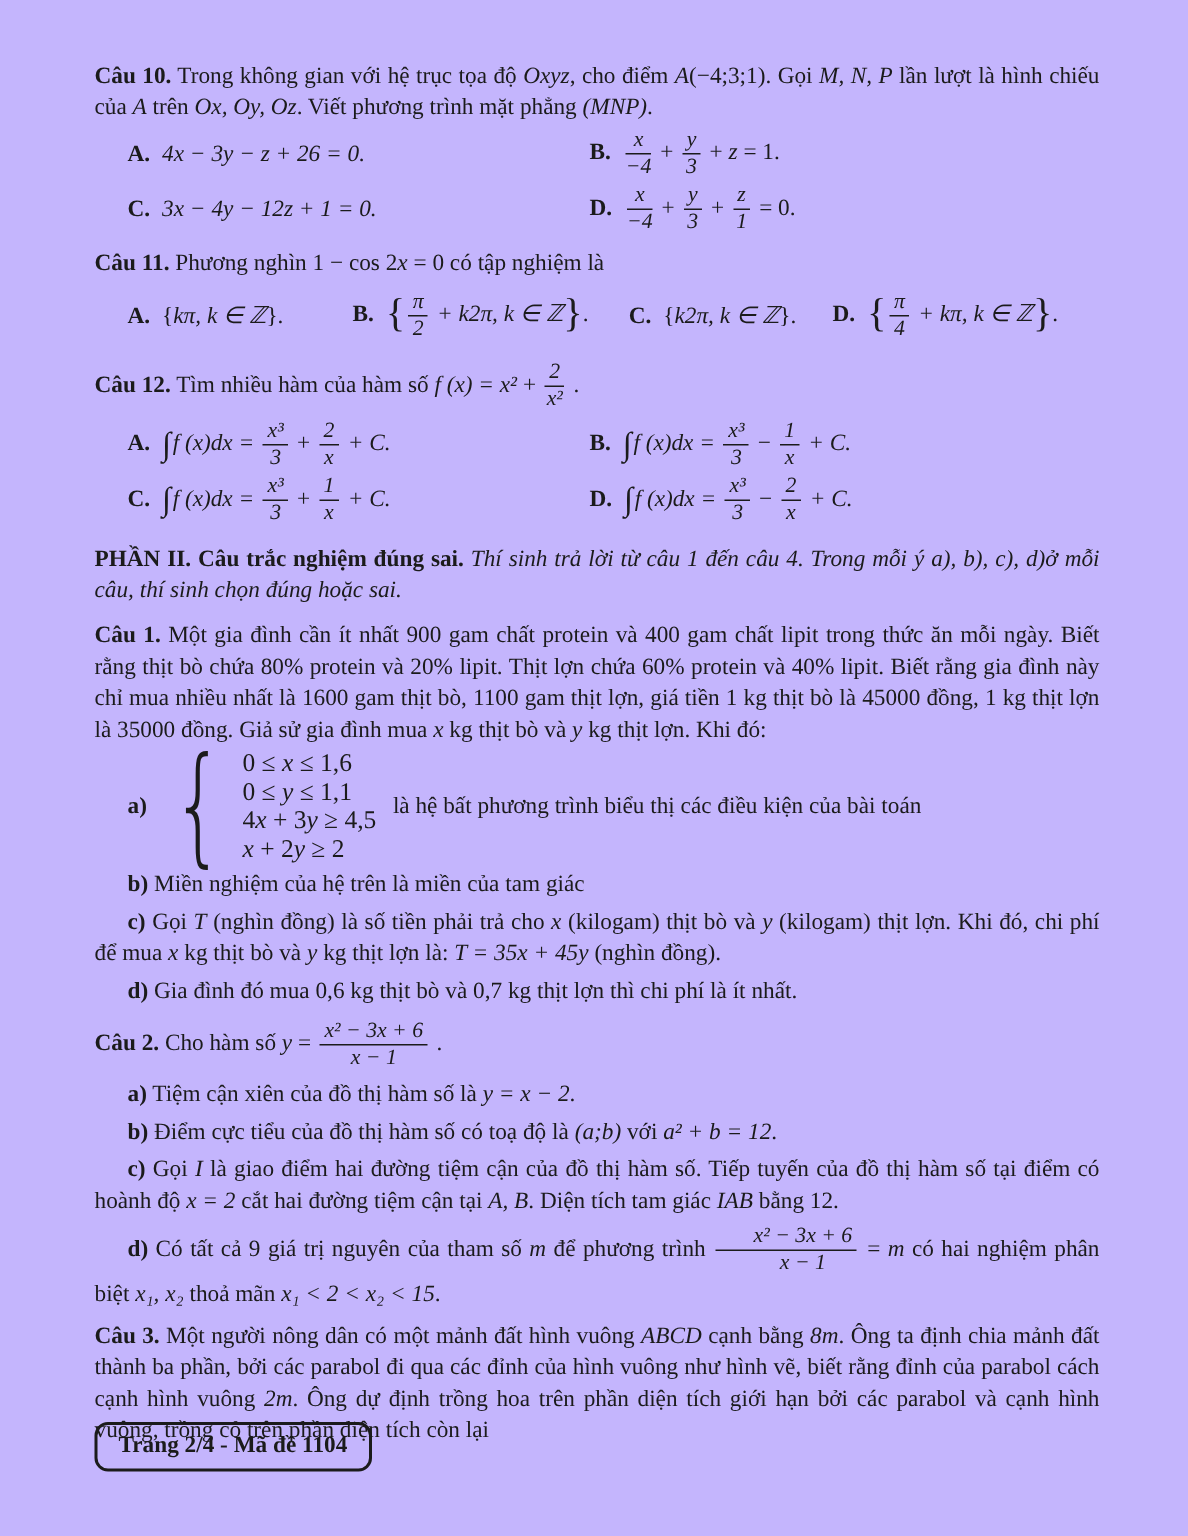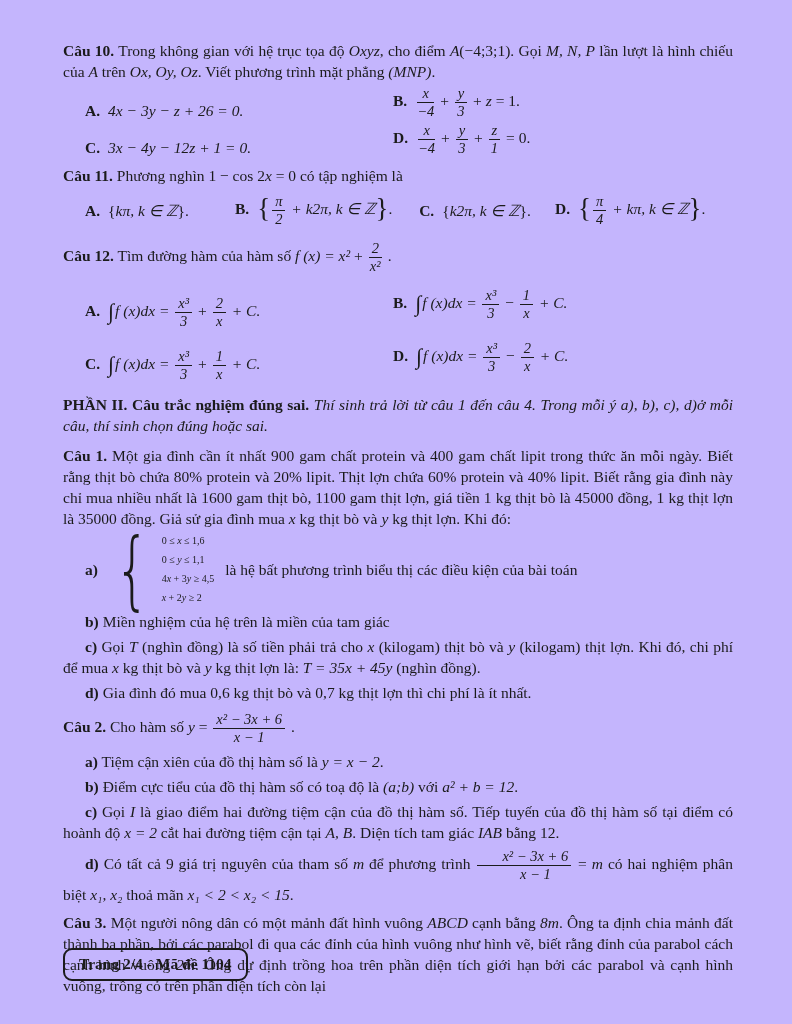--- a/index.html
+++ b/index.html
@@ -37,21 +37,21 @@
     margin: 2px 2px;
   }
   .frac .fn { display: block; border-bottom: 1px solid #1b1b1b; padding: 0 3px 1px; }
   .frac .fd { display: block; padding-top: 1px; }
 
   .int { font-size: 22px; vertical-align: -3px; margin-right: 1px; font-style: normal; }
   .big { font-size: 27px; vertical-align: middle; line-height: 0; font-weight: 400; position: relative; top: -2px; }
 
   
   .optrow { display: flex; align-items: center; min-height: 37px; }
-  .optrow .co1 { width: 330px; padding-left: 22px; margin-top: 16px; }
+  .optrow .co1 { width: 330px; padding-left: 22px; }
   .optrow .co2 { flex: 1; }
   .opt .bd { margin-right: 8px; }
 
   
   .optrow4 { display: flex; align-items: center; min-height: 44px; }
   .optrow4 .o1 { width: 172px; padding-left: 22px; }
   .optrow4 .o2 { width: 160px; }
   .optrow4 .o3 { width: 160px; text-align: center; }
   .optrow4 .o4 { flex: 1; }
 
@@ -64,21 +64,21 @@
   .sys { display: flex; align-items: center; margin: 2px 0 2px; }
   .sys .lbl { font-weight: 700; margin-left: 22px; margin-right: 7px; }
   .sys .brace {
     font-family: "DejaVu Sans", sans-serif;
     font-size: 86px; font-weight: 200;
     line-height: 0;
     transform: scaleX(0.65);
     margin-right: 2px;
   }
   .sys .lines { display: flex; flex-direction: column; }
-  .sys .lines > div { line-height: 19px; font-size: 10px; }
+  .sys .lines > div { line-height: 19px; font-size: 17px; }
   .sys .after { margin-left: 11px; }
 
   .footer-box {
     position: absolute;
     left: 63px; top: 948px;
     display: inline-block;
     border: 2px solid #1b1b1b;
     border-radius: 9px;
     padding: 3px 14px 5px;
     font-weight: 700;
@@ -107,21 +107,21 @@
       <p class="para q-stmt"><span class="bd">Câu 11.</span><span> Phương nghìn </span><span>1 − cos 2</span><span class="it">x</span><span> = 0 có tập nghiệm là</span></p>
       <div class="optrow4">
         <span class="opt o1"><span class="bd">A.</span><span>{</span><span class="it">kπ, k ∈ ℤ</span><span>}.</span></span>
         <span class="opt o2"><span class="bd">B.</span><span class="big">{</span><span class="frac"><span class="fn">π</span><span class="fd">2</span></span><span class="it"> + k2π, k ∈ ℤ</span><span class="big">}</span><span>.</span></span>
         <span class="opt o3"><span class="bd">C.</span><span>{</span><span class="it">k2π, k ∈ ℤ</span><span>}.</span></span>
         <span class="opt o4"><span class="bd">D.</span><span class="big">{</span><span class="frac"><span class="fn">π</span><span class="fd">4</span></span><span class="it"> + kπ, k ∈ ℤ</span><span class="big">}</span><span>.</span></span>
       </div>
     </section>
 
     <section>
-      <p class="para q-stmt"><span class="bd">Câu 12.</span><span> Tìm đường hàm của hàm số </span><span class="it">f (x) = x²</span><span> + </span><span class="frac"><span class="fn">2</span><span class="fd">x²</span></span><span> .</span></p>
+      <p class="para q-stmt"><span class="bd">Câu 12.</span><span> Tìm nhiều hàm của hàm số </span><span class="it">f (x) = x²</span><span> + </span><span class="frac"><span class="fn">2</span><span class="fd">x²</span></span><span> .</span></p>
       <div class="optrow">
         <span class="opt co1"><span class="bd">A.</span><span class="int">∫</span><span class="it">f (x)dx = </span><span class="frac"><span class="fn">x³</span><span class="fd">3</span></span><span> + </span><span class="frac"><span class="fn">2</span><span class="fd">x</span></span><span class="it"> + C.</span></span>
         <span class="opt co2"><span class="bd">B.</span><span class="int">∫</span><span class="it">f (x)dx = </span><span class="frac"><span class="fn">x³</span><span class="fd">3</span></span><span> − </span><span class="frac"><span class="fn">1</span><span class="fd">x</span></span><span class="it"> + C.</span></span>
       </div>
       <div class="optrow">
         <span class="opt co1"><span class="bd">C.</span><span class="int">∫</span><span class="it">f (x)dx = </span><span class="frac"><span class="fn">x³</span><span class="fd">3</span></span><span> + </span><span class="frac"><span class="fn">1</span><span class="fd">x</span></span><span class="it"> + C.</span></span>
         <span class="opt co2"><span class="bd">D.</span><span class="int">∫</span><span class="it">f (x)dx = </span><span class="frac"><span class="fn">x³</span><span class="fd">3</span></span><span> − </span><span class="frac"><span class="fn">2</span><span class="fd">x</span></span><span class="it"> + C.</span></span>
       </div>
     </section>
 

